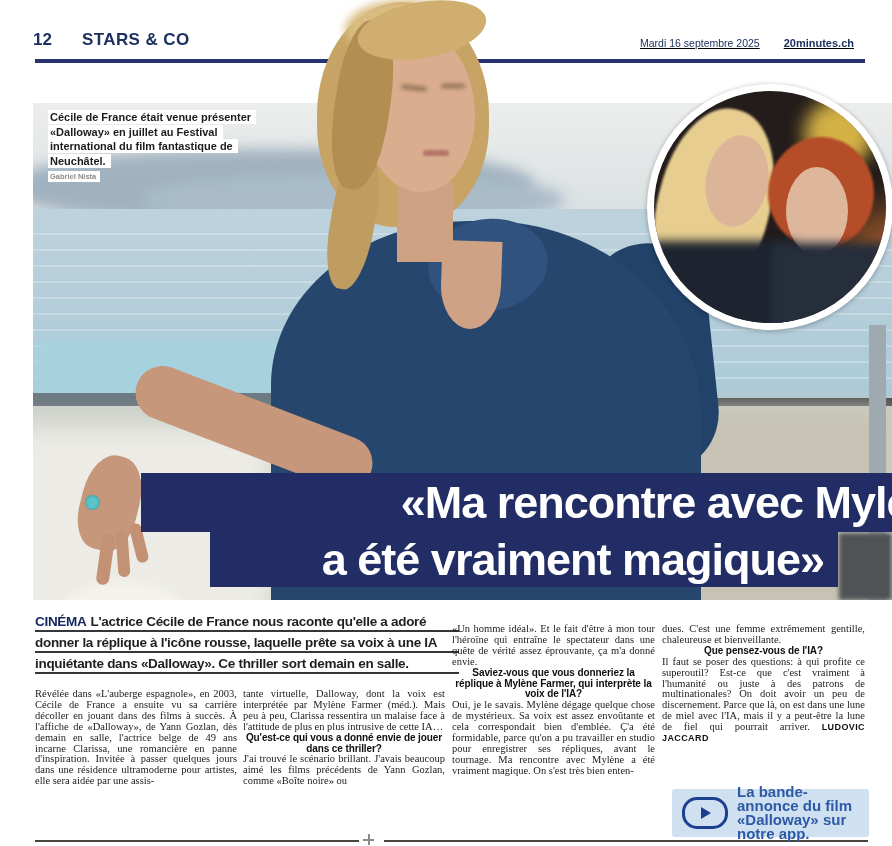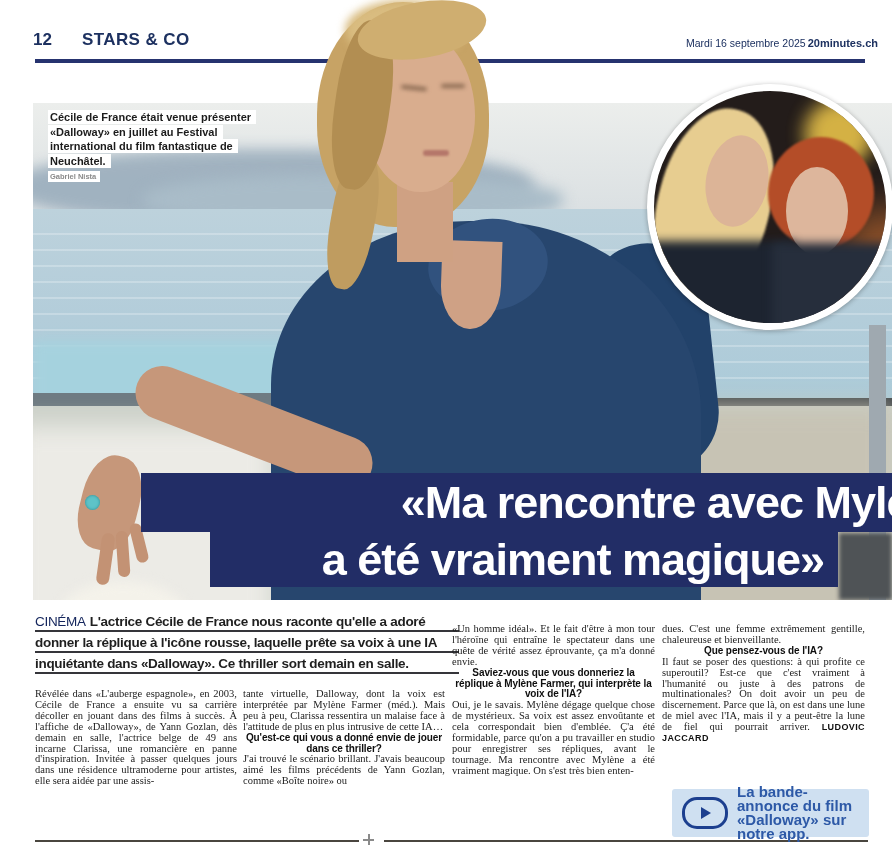--- a/index.html
+++ b/index.html
@@ -3,21 +3,21 @@
 <meta charset="utf-8">
 <style>
   html,body{margin:0;padding:0;background:#fff;}
   .page{position:relative;width:892px;height:846px;background:#ffffff;overflow:hidden;
         font-family:"Liberation Sans","DejaVu Sans",sans-serif;}
   .abs{position:absolute;}
 
   
   .hdr-num{left:33px;top:30px;font-size:17px;font-weight:bold;color:#1d3160;text-align:center;}
   .hdr-sec{left:82px;top:30px;font-size:17px;font-weight:bold;color:#1d3160;letter-spacing:.4px;}
-  .hdr-right{right:14px;top:37px;display:flex;gap:2px;align-items:baseline;}
+  .hdr-right{right:38px;top:37px;display:flex;gap:24px;align-items:baseline;text-decoration:underline;}
   .hdr-date{font-size:10.5px;color:#1d3160;}
   .hdr-brand{font-size:11px;font-weight:bold;color:#1d3160;}
   .hdr-rule{left:35px;top:59px;width:830px;height:4px;background:#26336f;}
 
   
   .photo-area{left:33px;top:0;width:859px;height:600px;}
   .frame{position:absolute;left:0;top:103px;right:0;bottom:0;overflow:hidden;background:#dce2e5;}
   .sky{position:absolute;left:0;top:0;right:0;height:125px;background:linear-gradient(#eceeec,#d8dee1);}
   .hills{position:absolute;left:-20px;top:46px;width:520px;height:75px;background:#96aaba;border-radius:45%;filter:blur(7px);opacity:.85;}
   .hills2{position:absolute;left:110px;top:72px;width:420px;height:50px;background:#a9bcc8;border-radius:45%;filter:blur(7px);}
@@ -88,21 +88,21 @@
   
   .caption{left:48px;top:110px;width:214px;z-index:8;font-size:11px;line-height:14.5px;font-weight:bold;color:#1c1c1c;}
   .cap-hl{background:#ffffff;padding:1px 5px 1px 2px;-webkit-box-decoration-break:clone;box-decoration-break:clone;}
   .credit{left:48px;top:172px;z-index:8;font-size:7.5px;font-weight:bold;color:#8a8a8a;}
   .credit .cap-hl{padding:1px 4px 1px 2px;}
 
   
   .lead{left:35px;top:611px;width:424px;font-size:13.5px;line-height:21px;letter-spacing:-.3px;
         font-weight:600;color:#1f1f1f;
         background-image:repeating-linear-gradient(to bottom,transparent 0 19.4px,#35353a 19.4px 21px);}
-  .kicker{font-weight:normal;color:#14255c;margin-right:4px;margin-top:44px;}
+  .kicker{font-weight:bold;color:#14255c;margin-right:4px;margin-top:44px;}
 
   
   .col{font-family:"Liberation Serif","DejaVu Serif",serif;font-size:10.5px;line-height:10.9px;
        text-align:justify;color:#1b1b1b;}
   .col p{margin:0;}
   .col1{left:35px;top:689px;width:202px;}
   .col2{left:243px;top:689px;width:202px;}
   .col3{left:452px;top:624px;width:203px;}
   .col4{left:662px;top:624px;width:203px;}
   .q{font-family:"Liberation Sans","DejaVu Sans",sans-serif;font-size:10px;font-weight:bold;

